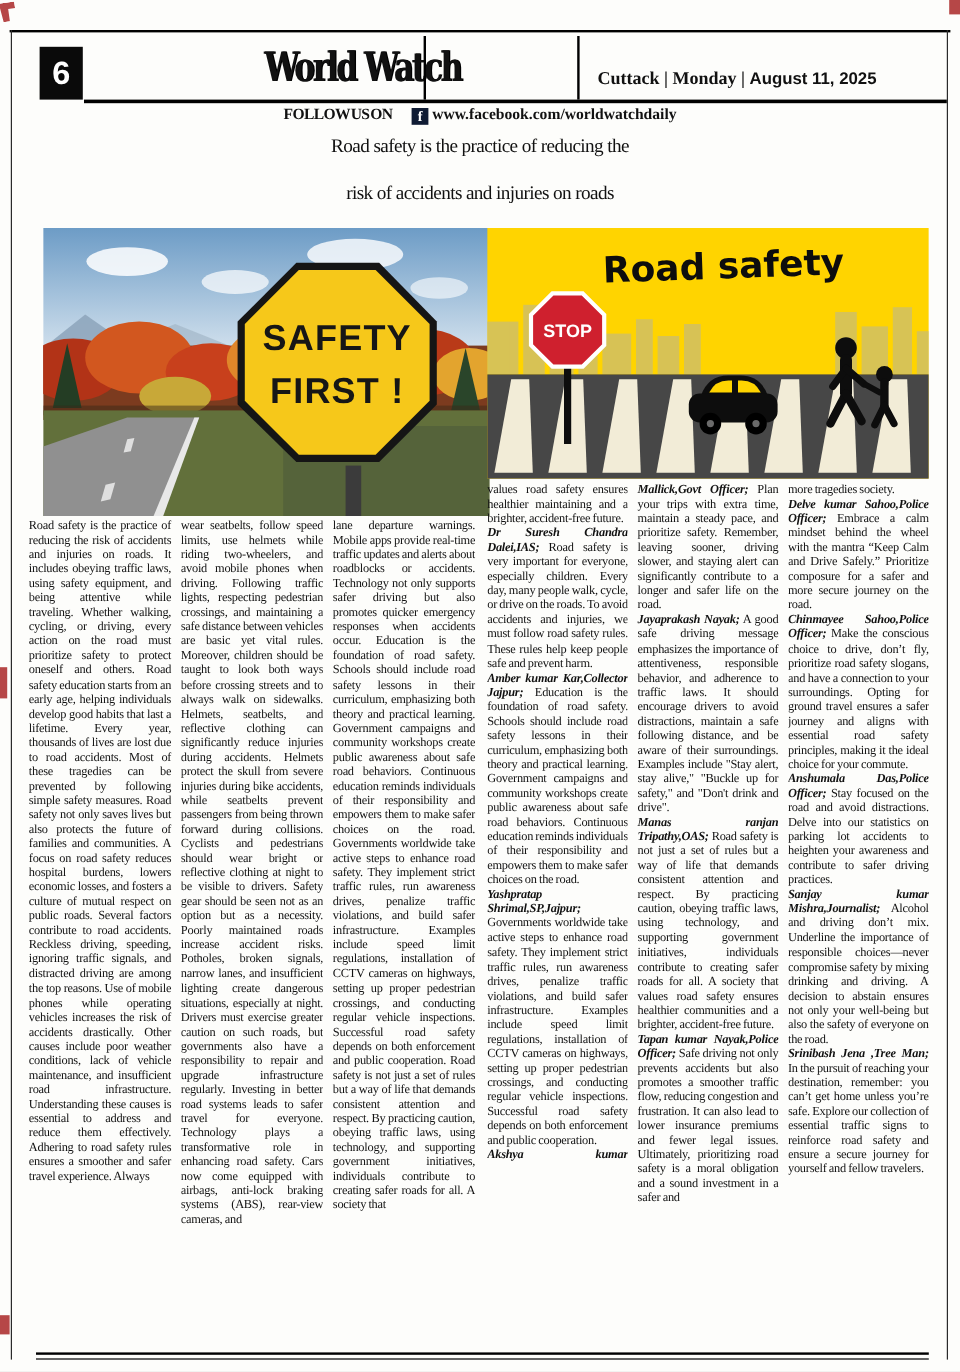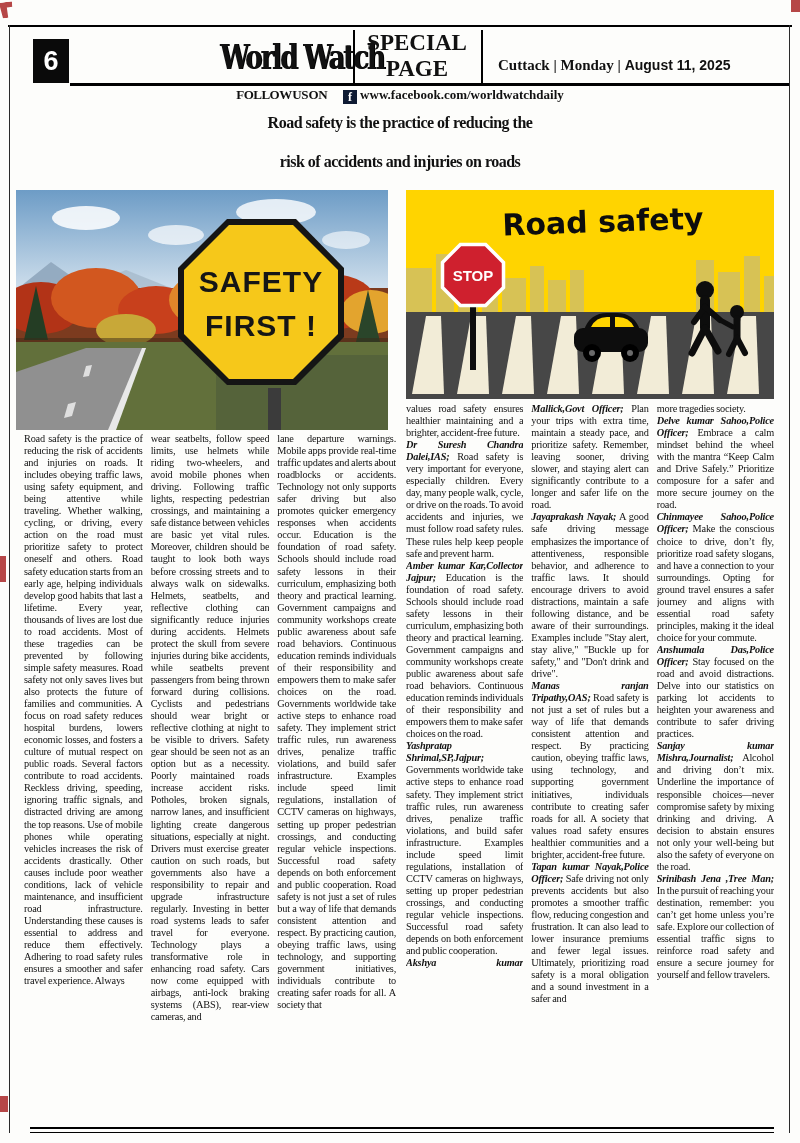--- a/index.html
+++ b/index.html
@@ -27,24 +27,24 @@
   .special{left:355px;top:30px;width:124px;text-align:center;font-weight:700;font-size:23px;line-height:26px;}
   .dateline{left:498px;top:57px;font-size:15px;font-weight:700;white-space:nowrap;}
   .dateline .d-sans{font-family:"Liberation Sans",sans-serif;font-size:14px;}
   .mast-rule{left:70px;top:83px;width:719px;border-top:3px solid #000;}
   .follow{left:0;top:87px;width:800px;text-align:center;font-weight:700;font-size:13px;}
   .follow .f-label{letter-spacing:-.5px;word-spacing:-2px;margin-right:16px;}
   .fb{display:inline-block;width:14px;height:14px;background:#0f1b33;color:#fff;
       font-family:"Liberation Serif",serif;font-weight:700;font-size:12px;line-height:14px;
       text-align:center;vertical-align:-2px;margin-right:3px;}
   
-  .headline{left:0;top:103px;width:800px;text-align:center;font-weight:700;
+  .headline{left:0;top:103px;width:800px;text-align:center;font-weight:400;
             font-size:36px;line-height:39px;letter-spacing:-.5px;}
   
-  .photo-left{left:16px;top:190px;width:372px;height:240px;}
+  .photo-left{left:36px;top:190px;width:372px;height:240px;}
   .illus-right{left:406px;top:190px;width:368px;height:209px;}
   
   .colgroup{display:flex;gap:8px;}
   .cols-left{left:24px;top:433px;width:372px;height:692px;}
   .cols-right{left:406px;top:403px;width:368px;height:722px;}
   .col{flex:1;overflow:hidden;text-align:justify;font-size:10.3px;line-height:12.05px;
        letter-spacing:-.2px;word-spacing:-.5px;hyphens:auto;}
   .col p{margin:0;}
   .col p b{font-weight:700;font-style:italic;}
   .col p.spread{text-align-last:justify;}
@@ -59,24 +59,20 @@
   <div class="abs frame-left"></div>
   <div class="abs frame-right"></div>
   <div class="abs scan-mark m1"></div>
   <div class="abs scan-mark m2"></div>
   <div class="abs scan-mark m3"></div>
   <div class="abs scan-mark m4"></div>
 
   <div class="abs pageno">6</div>
   <div class="abs logo">World Watch</div>
   <div class="abs vdiv v1"></div>
-  <div class="abs special">
-    <div>SPECIAL</div>
-    <div>PAGE</div>
-  </div>
   <div class="abs vdiv v2"></div>
   <div class="abs dateline">
     <span>Cuttack | Monday |</span>
     <span class="d-sans">August 11, 2025</span>
   </div>
   <div class="abs mast-rule"></div>
   <div class="abs follow">
     <span class="f-label">FOLLOW US ON</span><span class="fb">f</span><span>www.facebook.com/worldwatchdaily</span>
   </div>
 

